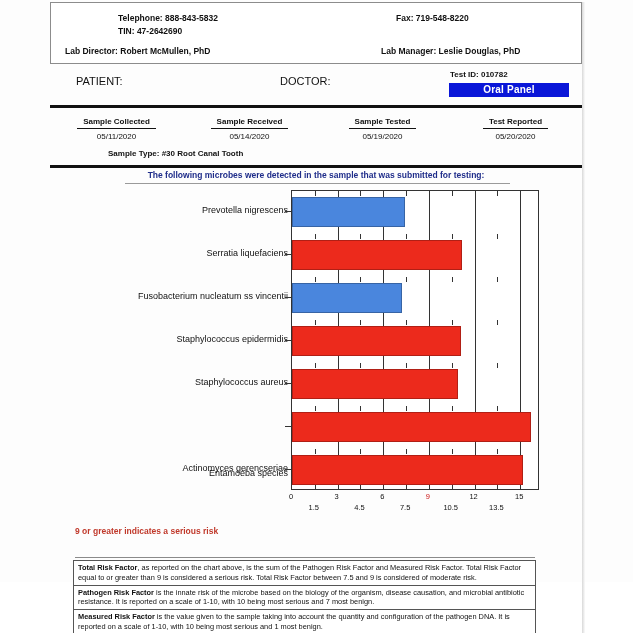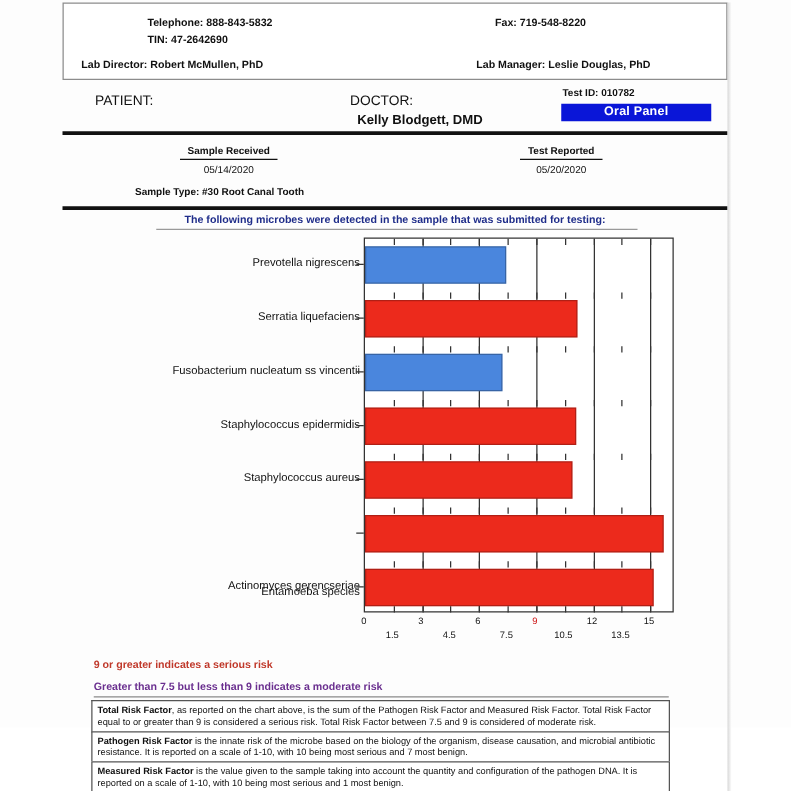--- a/index.html
+++ b/index.html
@@ -221,31 +221,38 @@
     <div class="contact-line c-tel">Telephone: 888-843-5832</div>
     <div class="contact-line c-fax">Fax: 719-548-8220</div>
     <div class="contact-line c-tin">TIN: 47-2642690</div>
     <div class="contact-line c-dir">Lab Director: Robert McMullen, PhD</div>
     <div class="contact-line c-mgr">Lab Manager: Leslie Douglas, PhD</div>
   </div>
 
   <div class="pd-area">
     <div class="patient-label">PATIENT:</div>
     <div class="doctor-label">DOCTOR:</div>
-    <div class="doctor-name">Kelly Blodgett, DMD</div>
     <div class="test-id">Test ID: 010782</div>
     <div class="panel-badge">Oral Panel</div>
   </div>
 
   <div class="rule-thick r1"></div>
 
   <div class="dates-row">
     <div class="date-col">
+      <span class="date-head">Sample Collected</span>
+      <div class="date-val">05/11/2020</div>
+    </div>
+    <div class="date-col">
       <span class="date-head">Sample Received</span>
       <div class="date-val">05/14/2020</div>
+    </div>
+    <div class="date-col">
+      <span class="date-head">Sample Tested</span>
+      <div class="date-val">05/19/2020</div>
     </div>
     <div class="date-col">
       <span class="date-head">Test Reported</span>
       <div class="date-val">05/20/2020</div>
     </div>
   </div>
 
   <div class="sample-type">Sample Type: #30 Root Canal Tooth</div>
 
   <div class="rule-thick r2"></div>
@@ -387,21 +394,20 @@
         <div class="xtick-major" style="left: 445.221px; top: 302px;">15</div>
         <div class="xtick-minor" style="left: 239.822px; top: 313px;">1.5</div>
         <div class="xtick-minor" style="left: 285.466px; top: 313px;">4.5</div>
         <div class="xtick-minor" style="left: 331.11px; top: 313px;">7.5</div>
         <div class="xtick-minor" style="left: 376.755px; top: 313px;">10.5</div>
         <div class="xtick-minor" style="left: 422.399px; top: 313px;">13.5</div>
       </div>
   </div>
 
   <div class="risk-serious">9 or greater indicates a serious risk</div>
-  <div class="risk-moderate">Greater than 7.5 but less than 9 indicates a moderate risk</div>
   <div class="risk-rule"></div>
 
   <div class="defs">
     <div class="def-box">
       <b>Total Risk Factor</b><span>, as reported on the chart above, is the sum of the Pathogen Risk Factor and Measured Risk Factor. Total Risk Factor equal to or greater than 9 is considered a serious risk. Total Risk Factor between 7.5 and 9 is considered of moderate risk.</span>
     </div>
     <div class="def-box">
       <b>Pathogen Risk Factor</b><span> is the innate risk of the microbe based on the biology of the organism, disease causation, and microbial antibiotic resistance. It is reported on a scale of 1-10, with 10 being most serious and 7 most benign.</span>
     </div>
     <div class="def-box">

